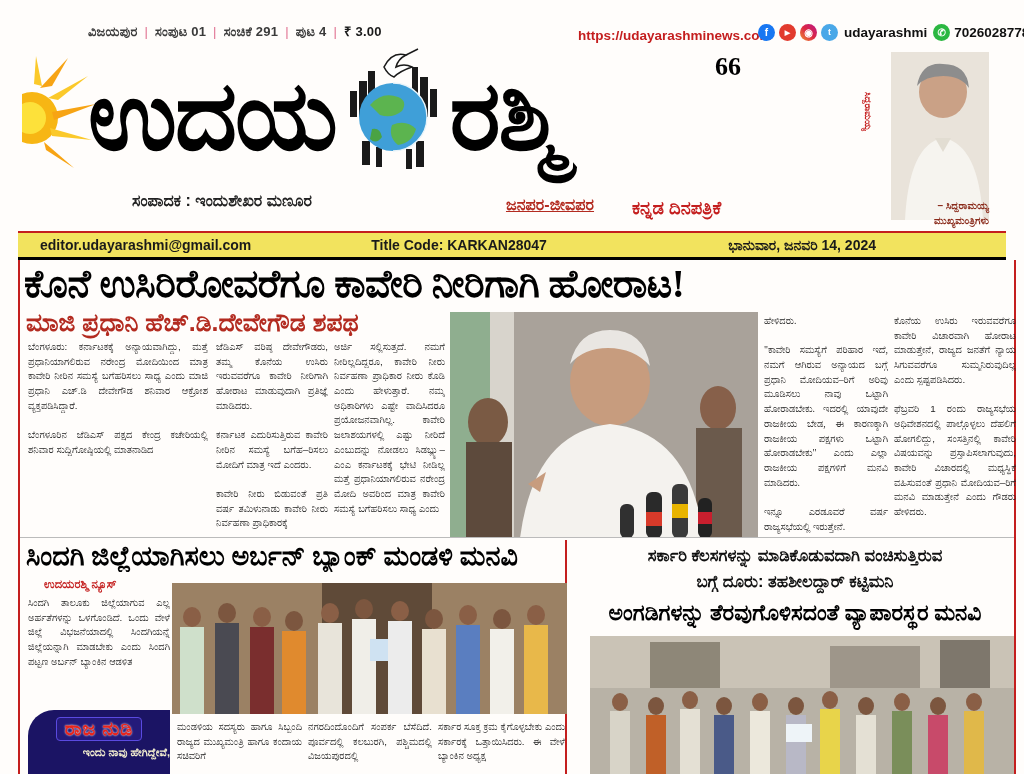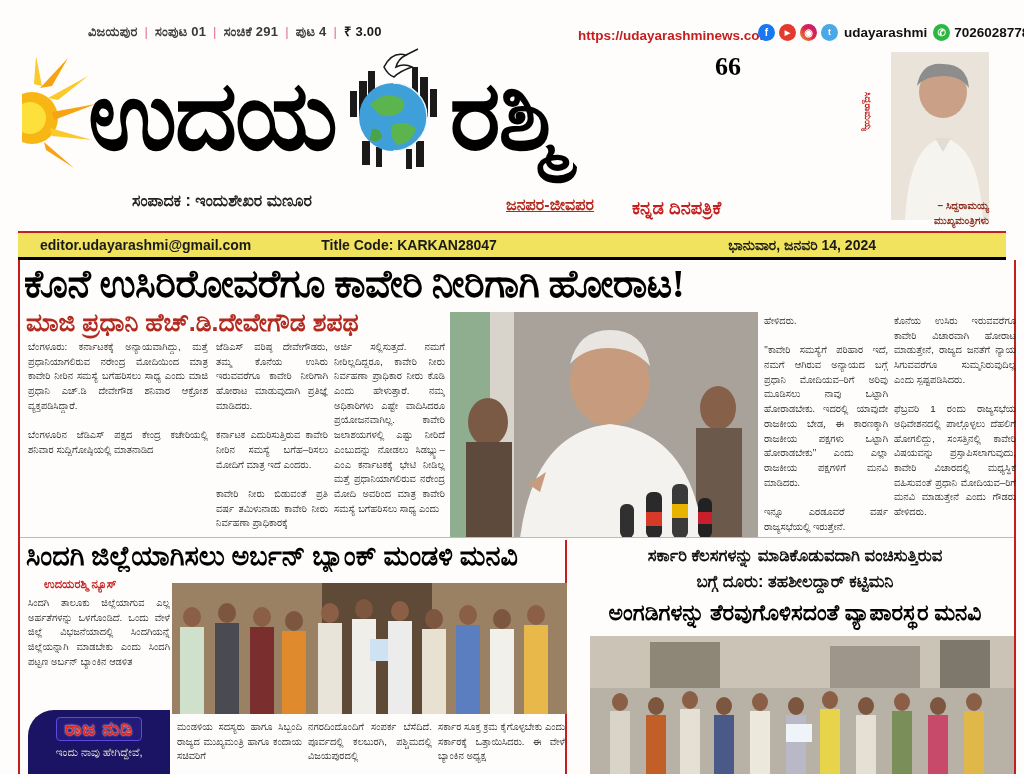--- a/index.html
+++ b/index.html
@@ -49,21 +49,21 @@
   .cm-photo { position:absolute; left:178px; top:0; width:98px; height:168px; overflow:hidden;
               background:linear-gradient(#efe9e0,#ddd3c6); }
   .quote-attr { position:absolute; left:150px; top:146px; width:126px; text-align:right;
                 font-size:10px; font-weight:bold; color:#8a2a1a; line-height:1.5; }
 
   
   .info-bar { left:18px; top:231px; width:988px; height:29px; background:#f2e35e;
               border-top:2px solid #c41e1e; border-bottom:3px solid #000000;
               display:flex; align-items:center; }
   .info-email { margin-left:22px; font-size:14px; font-weight:bold; color:#1a1a1a; text-decoration:none; }
-  .info-code  { margin-left:70px; font-size:14px; font-weight:bold; color:#1a1a1a; }
+  .info-code  { margin-left:120px; font-size:14px; font-weight:bold; color:#1a1a1a; }
   .info-date  { margin-left:auto; margin-right:130px; font-size:14px; font-weight:bold; color:#1a1a1a; }
 
   
   .rule-left  { left:18px; top:260px; width:2px; height:514px; background:#c41e1e; }
   .rule-right { left:1014px; top:260px; width:2px; height:514px; background:#c41e1e; }
 
   
   .headline { left:24px; top:261px; width:978px; font-size:39px; font-weight:900; color:#000;
               letter-spacing:-.5px; white-space:nowrap; font-family:"Liberation Serif", serif; }
   .subhead  { left:26px; top:308px; font-size:25px; font-weight:bold; color:#b32b20; }
@@ -85,21 +85,21 @@
                  white-space:nowrap; overflow:hidden; font-family:"Liberation Serif", serif; }
   .ls-byline { left:44px; top:578px; font-size:11.5px; font-weight:bold; color:#c41e1e; }
   .ls-intro { left:28px; top:596px; width:142px; height:110px; }
   .ls-photo { left:172px; top:583px; width:395px; height:131px; overflow:hidden;
               background:linear-gradient(#a18569,#6e5a45); }
   .promo-box { left:28px; top:710px; width:142px; height:64px; background:#1b1464;
                border-top-left-radius:26px; text-align:center; padding-top:7px; }
   .promo-title { display:inline-block; font-size:19px; font-weight:900; color:#e8251d;
                  background:#241a7a; padding:0 8px; border:1px solid #5a4ae0; border-radius:4px;
                  text-shadow:0 0 2px #fff; letter-spacing:1px; }
-  .promo-text { margin-top:5px; font-size:11px; font-weight:normal; color:#f5f0d0; }
+  .promo-text { margin-top:5px; font-size:11px; font-weight:bold; color:#f5f0d0;text-align:right; }
   .ls-c1 { left:177px; top:720px; width:125px; height:54px; }
   .ls-c2 { left:308px; top:720px; width:124px; height:54px; }
   .ls-c3 { left:438px; top:720px; width:127px; height:54px; }
 
   
   .rs-kicker { left:576px; top:542px; width:438px; text-align:center; font-size:16.5px;
                font-weight:bold; color:#111; line-height:1.6; }
   .rs-headline { left:576px; top:600px; width:438px; text-align:center; font-size:22px;
                  font-weight:900; color:#000; font-family:"Liberation Serif", serif; }
   .rs-photo { left:590px; top:636px; width:424px; height:138px; overflow:hidden;

